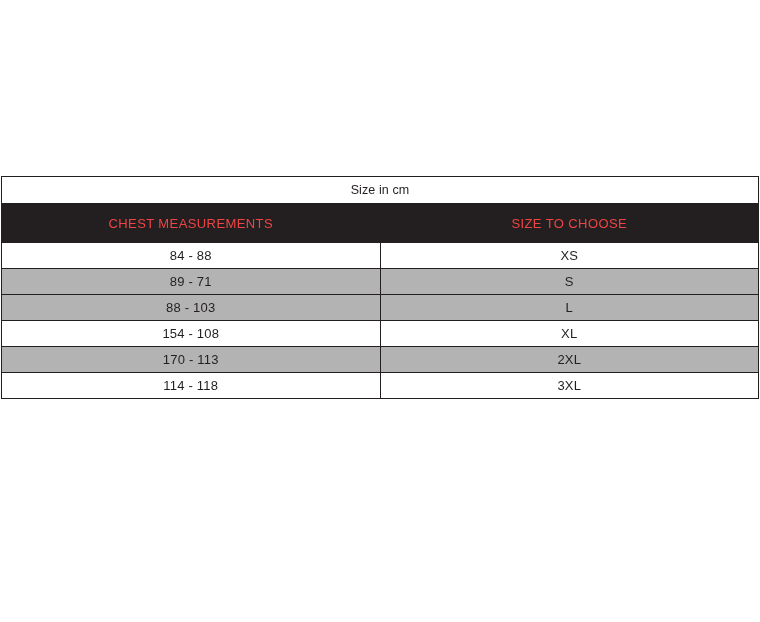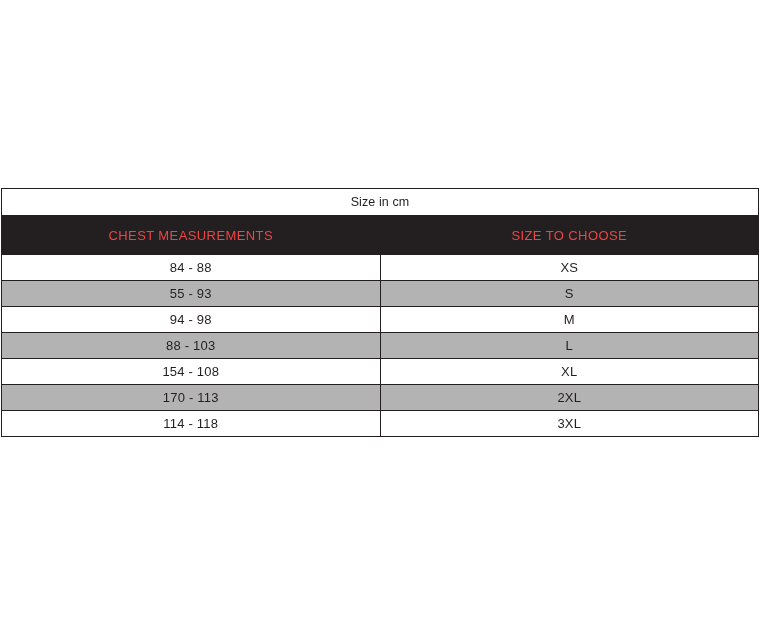--- a/index.html
+++ b/index.html
@@ -11,21 +11,21 @@
     width: 760px;
     height: 622px;
     font-family: "Liberation Sans", sans-serif;
     color: #231f20;
     position: relative;
     overflow: hidden;
   }
   .sheet {
     position: absolute;
     left: 0;
-    top: 188px;
+    top: 176px;
     width: 760px;
   }
   table.size-table {
     border-collapse: collapse;
     width: 758px;
     margin: 0 1px;
     table-layout: fixed;
   }
   table.size-table td,
   table.size-table th {
@@ -81,26 +81,22 @@
       </tr>
       <tr class="header-row">
         <th class="col-chest">CHEST MEASUREMENTS</th>
         <th class="col-size">SIZE TO CHOOSE</th>
       </tr>
       <tr class="data-row light">
         <td class="col-chest">84 - 88</td>
         <td class="col-size">XS</td>
       </tr>
       <tr class="data-row shaded">
-        <td class="col-chest">55 - 93</td>
+        <td class="col-chest">89 - 71</td>
         <td class="col-size">S</td>
-      </tr>
-      <tr class="data-row light">
-        <td class="col-chest">94 - 98</td>
-        <td class="col-size">M</td>
       </tr>
       <tr class="data-row shaded">
         <td class="col-chest">88 - 103</td>
         <td class="col-size">L</td>
       </tr>
       <tr class="data-row light">
         <td class="col-chest">154 - 108</td>
         <td class="col-size">XL</td>
       </tr>
       <tr class="data-row shaded">

